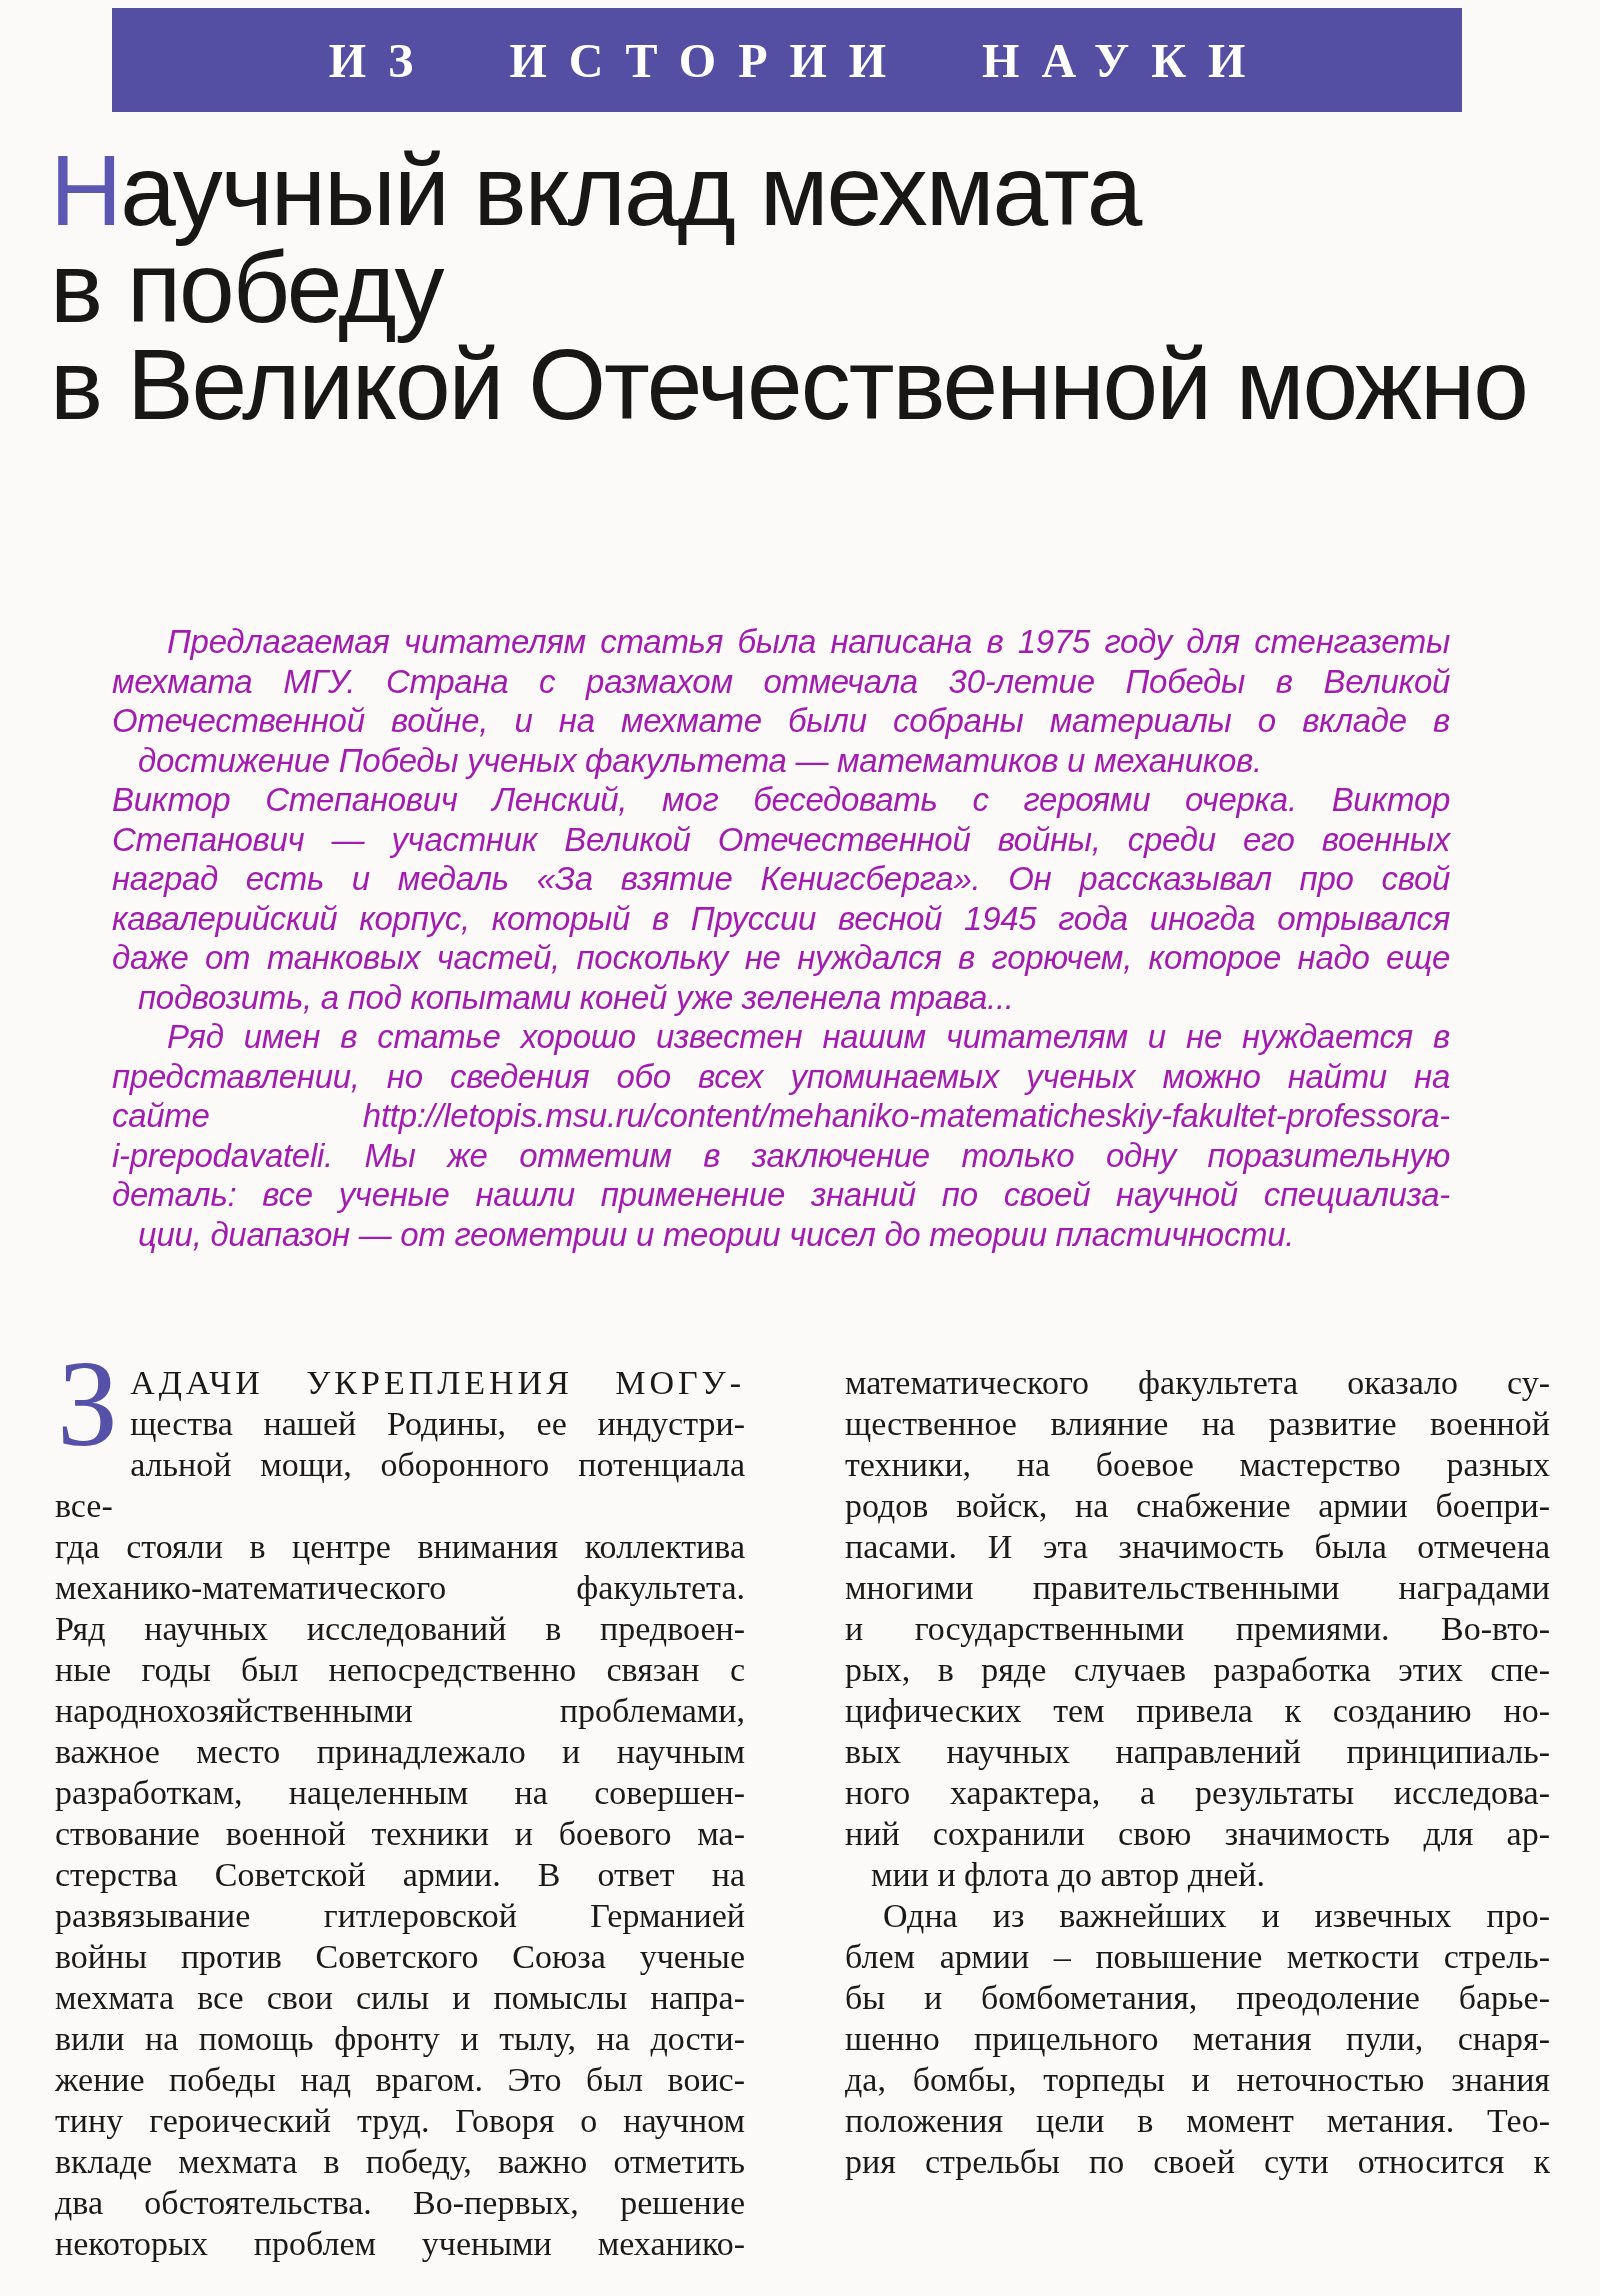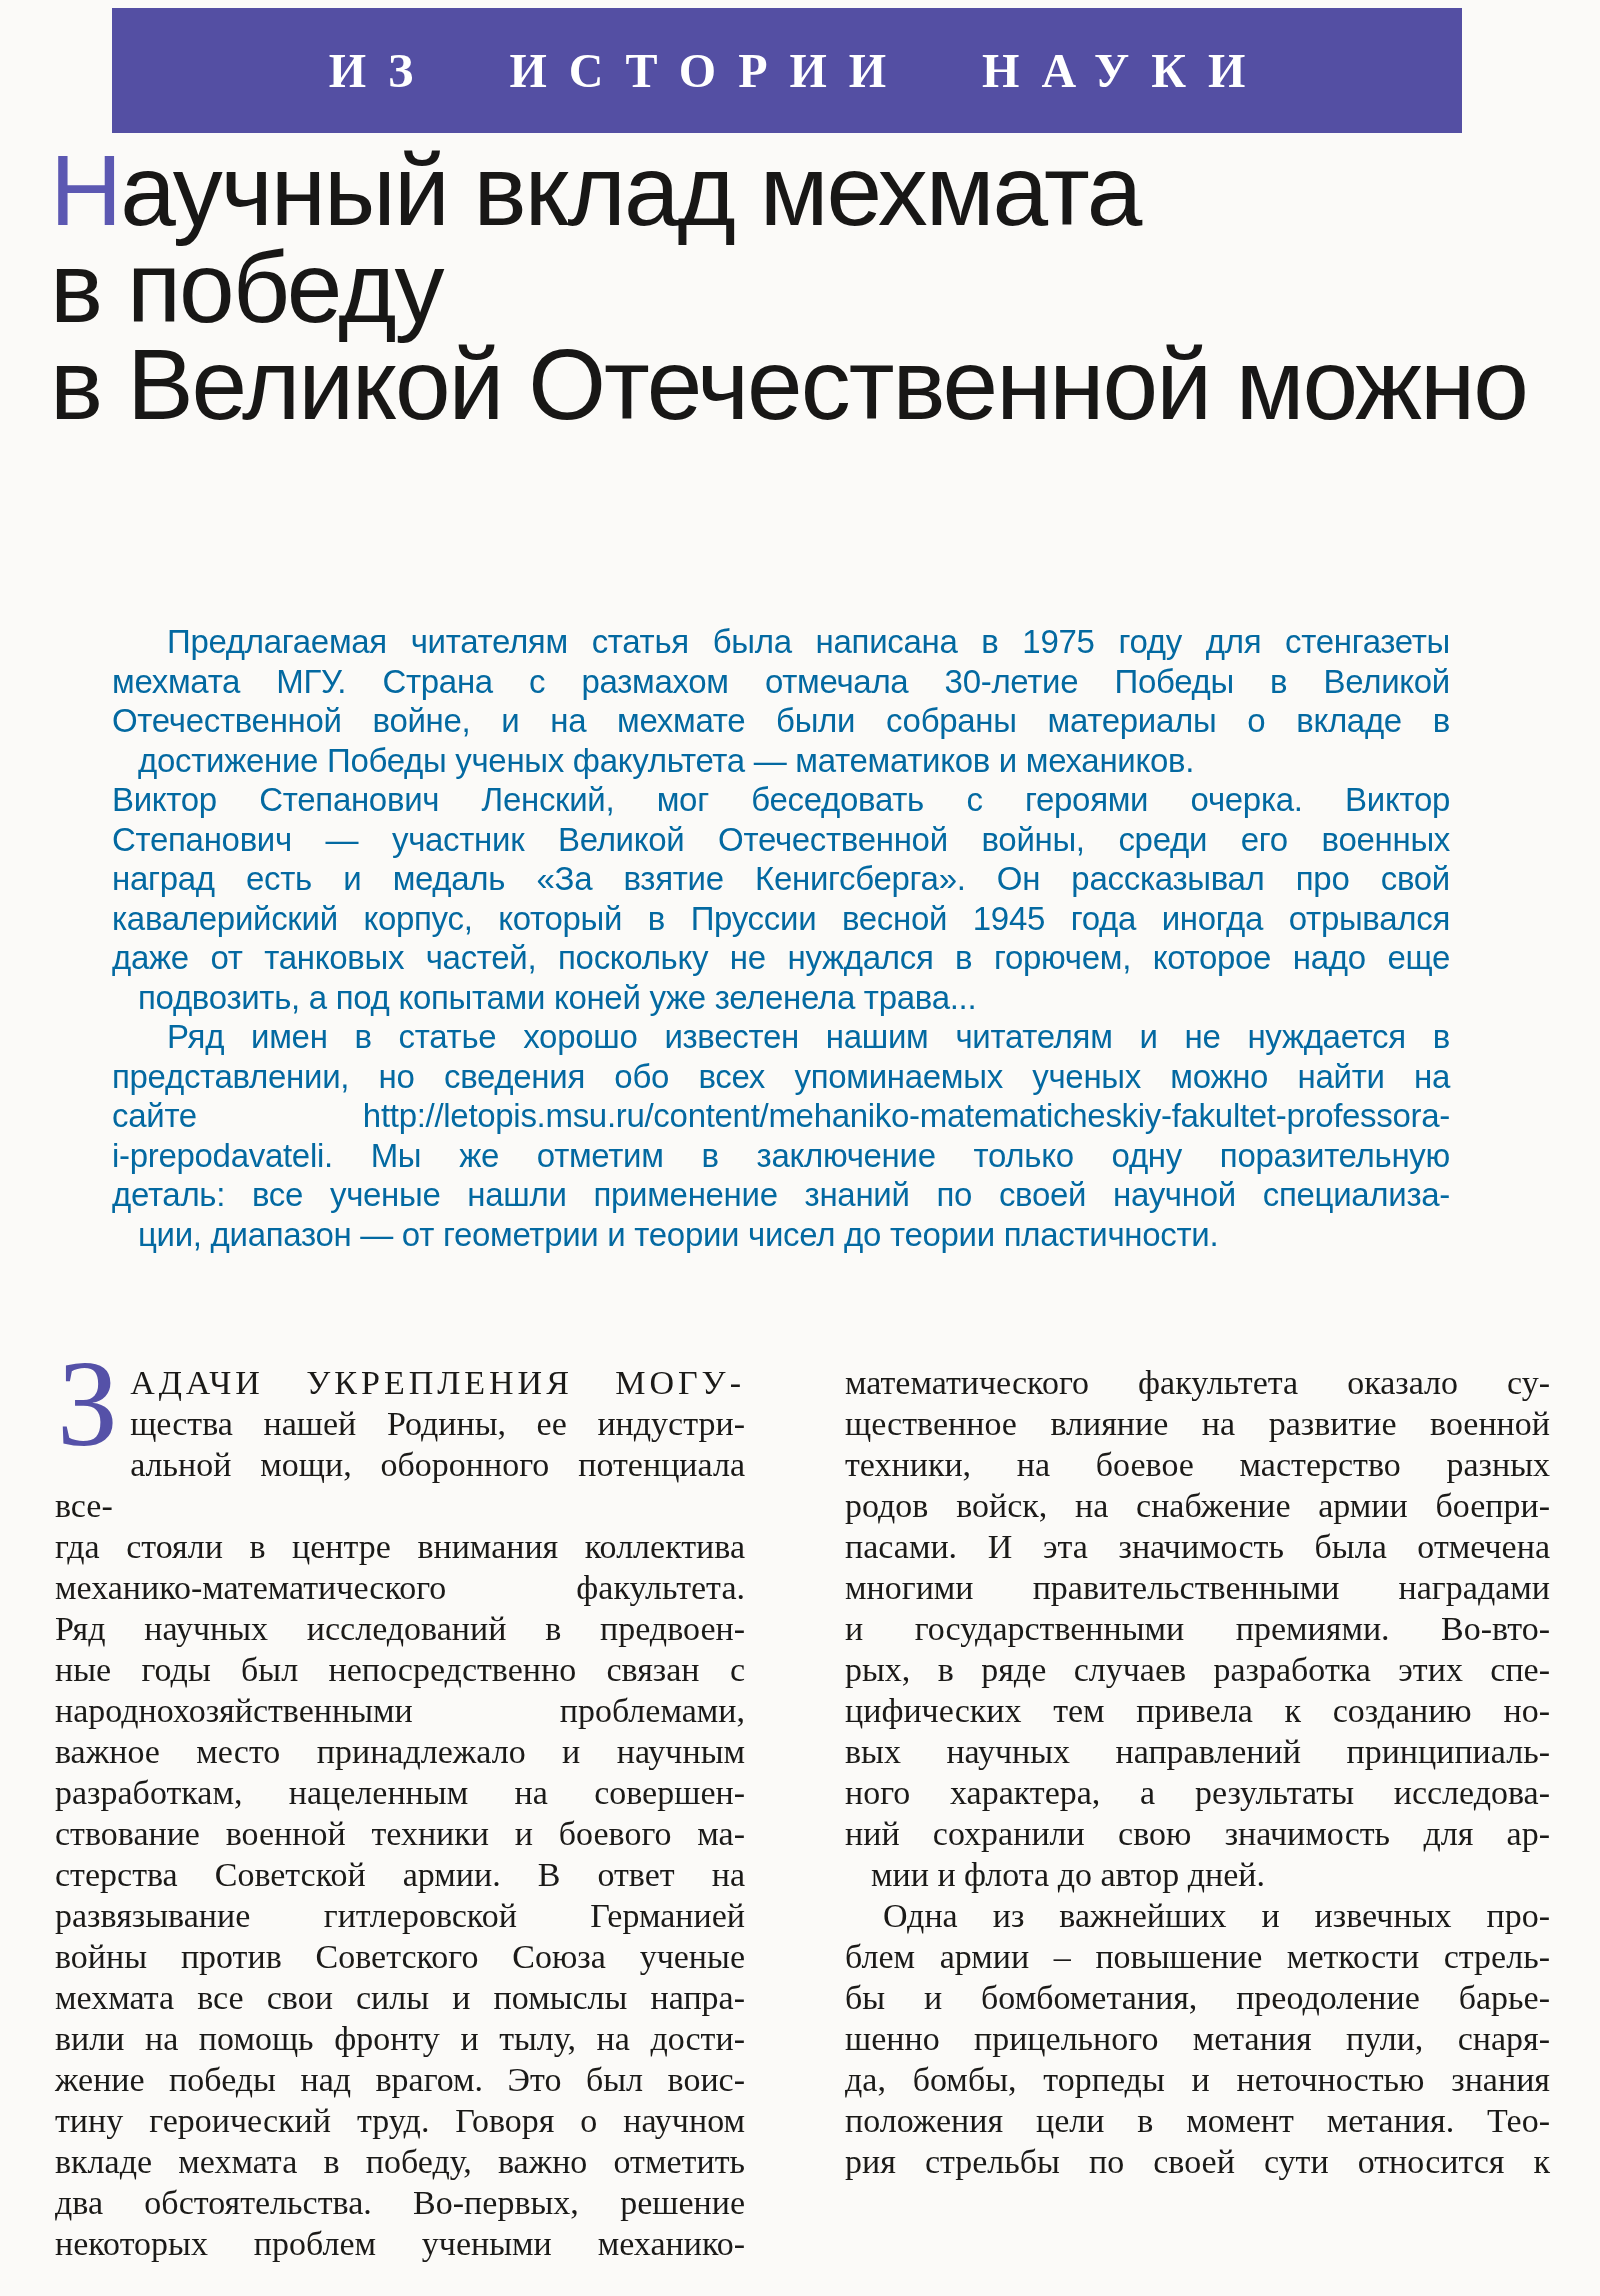--- a/index.html
+++ b/index.html
@@ -3,41 +3,41 @@
 <meta charset="utf-8">
 <style>
   html,body{margin:0;padding:0;background:#e8e8e8;}
   #page{
     position:relative;width:1600px;height:2296px;margin:0 auto;
     background:#fbfaf8;overflow:hidden;
     font-family:"Liberation Serif",serif;color:#1c1b19;
   }
   
   .banner{
-    position:absolute;left:112px;top:8px;width:1350px;height:125px;
+    position:absolute;left:112px;top:8px;width:1350px;height:104px;
     background:#544fa3;display:flex;align-items:center;justify-content:center;
   }
   .banner span{
     color:#ffffff;font-family:"Liberation Serif",serif;font-weight:700;
     font-size:48px;letter-spacing:22px;word-spacing:40px;white-space:nowrap;
     padding-left:22px; 
   }
   
   .title{
     position:absolute;left:50px;top:142px;width:1500px;
     font-family:"Liberation Sans",sans-serif;
     font-size:100px;line-height:97px;letter-spacing:-2px;color:#181716;
     font-weight:400;
   }
   .title .initial{color:#5c58b2;}
   
   .intro{
     position:absolute;left:112px;top:622px;width:1338px;
     font-family:"Liberation Sans",sans-serif;font-size:33px;line-height:39.5px;
-    letter-spacing:-0.3px;color:#0369a1;
+    letter-spacing:-0.3px;color:#a21caf;font-style:italic;
   }
   .jline{text-align:justify;text-align-last:justify;}
   .jline.lastline{text-align-last:left;margin-left:26px;}
   .ipar .firstline{text-indent:55px;}
   
   .cols{
     position:absolute;left:55px;top:1362px;width:1495px;display:flex;
     font-family:"Liberation Serif",serif;font-size:34px;line-height:41px;
     color:#1b1a18;
   }

